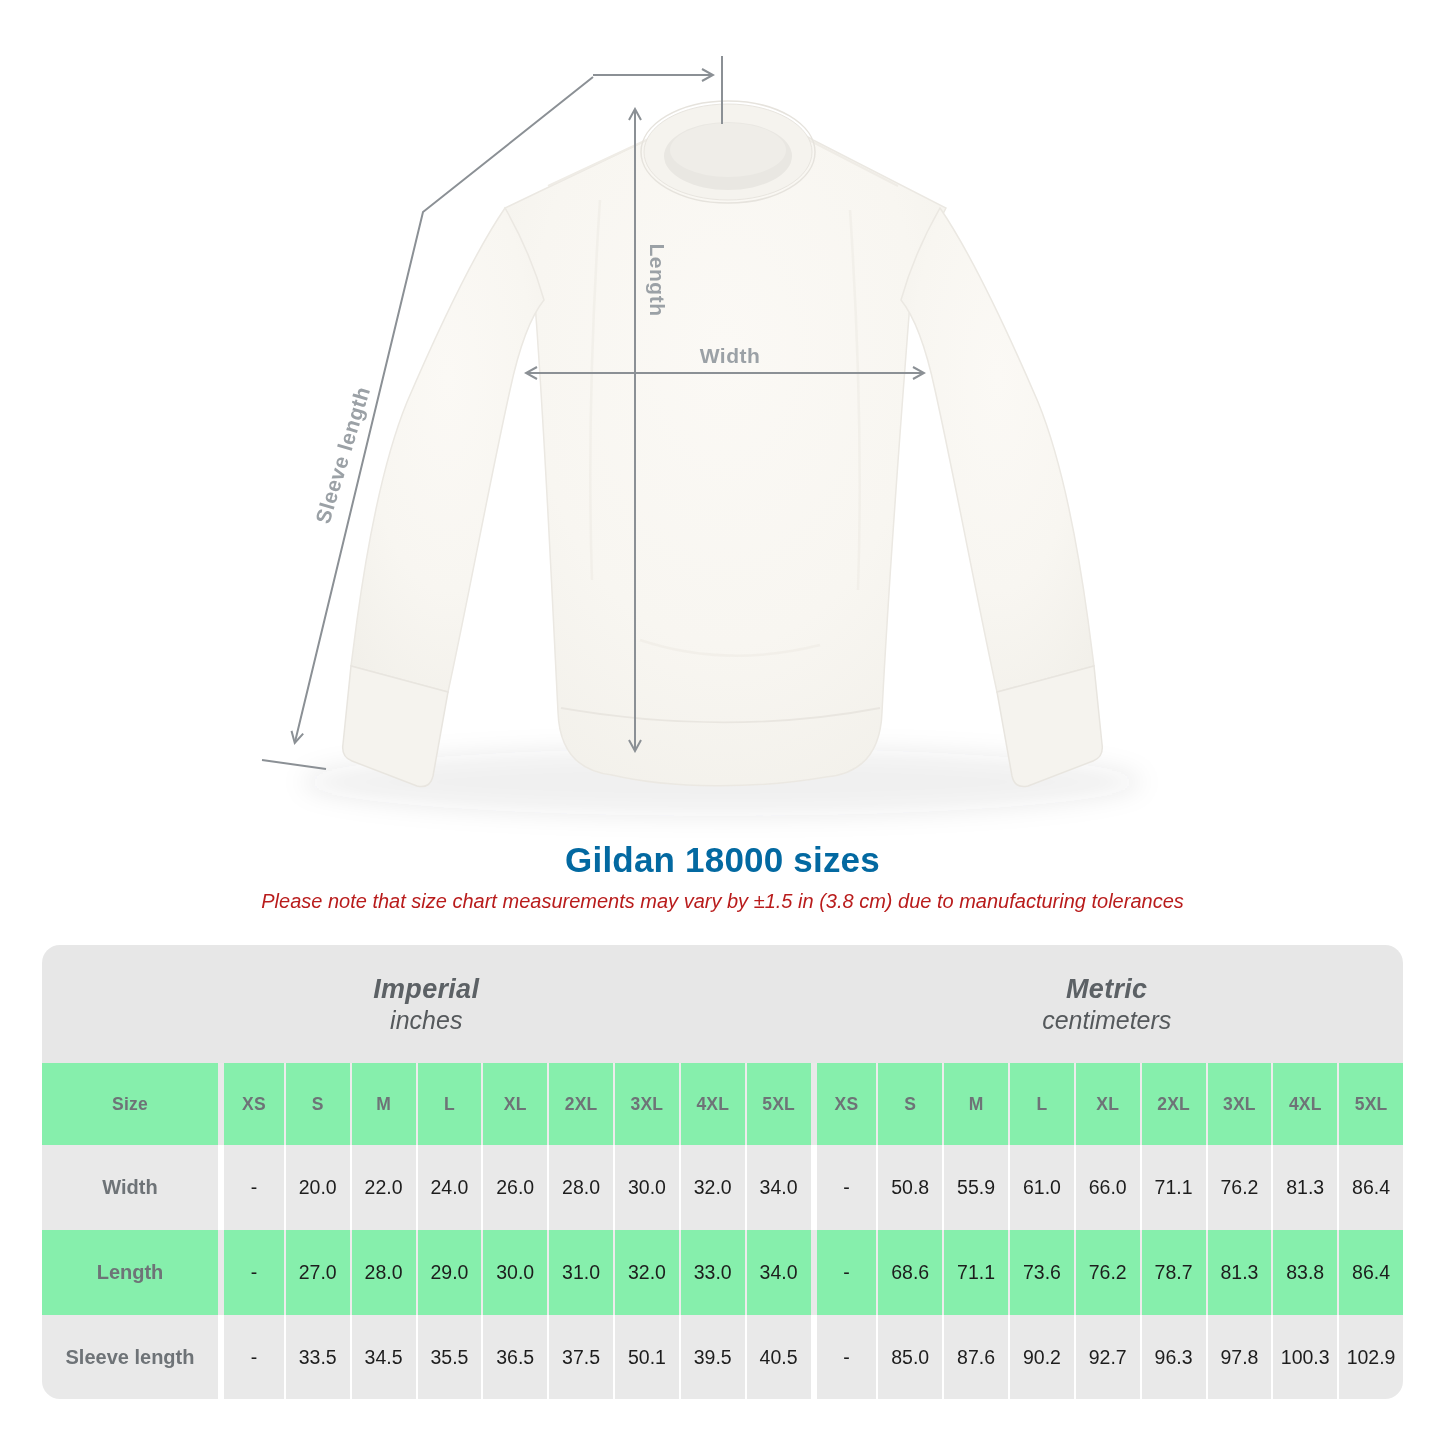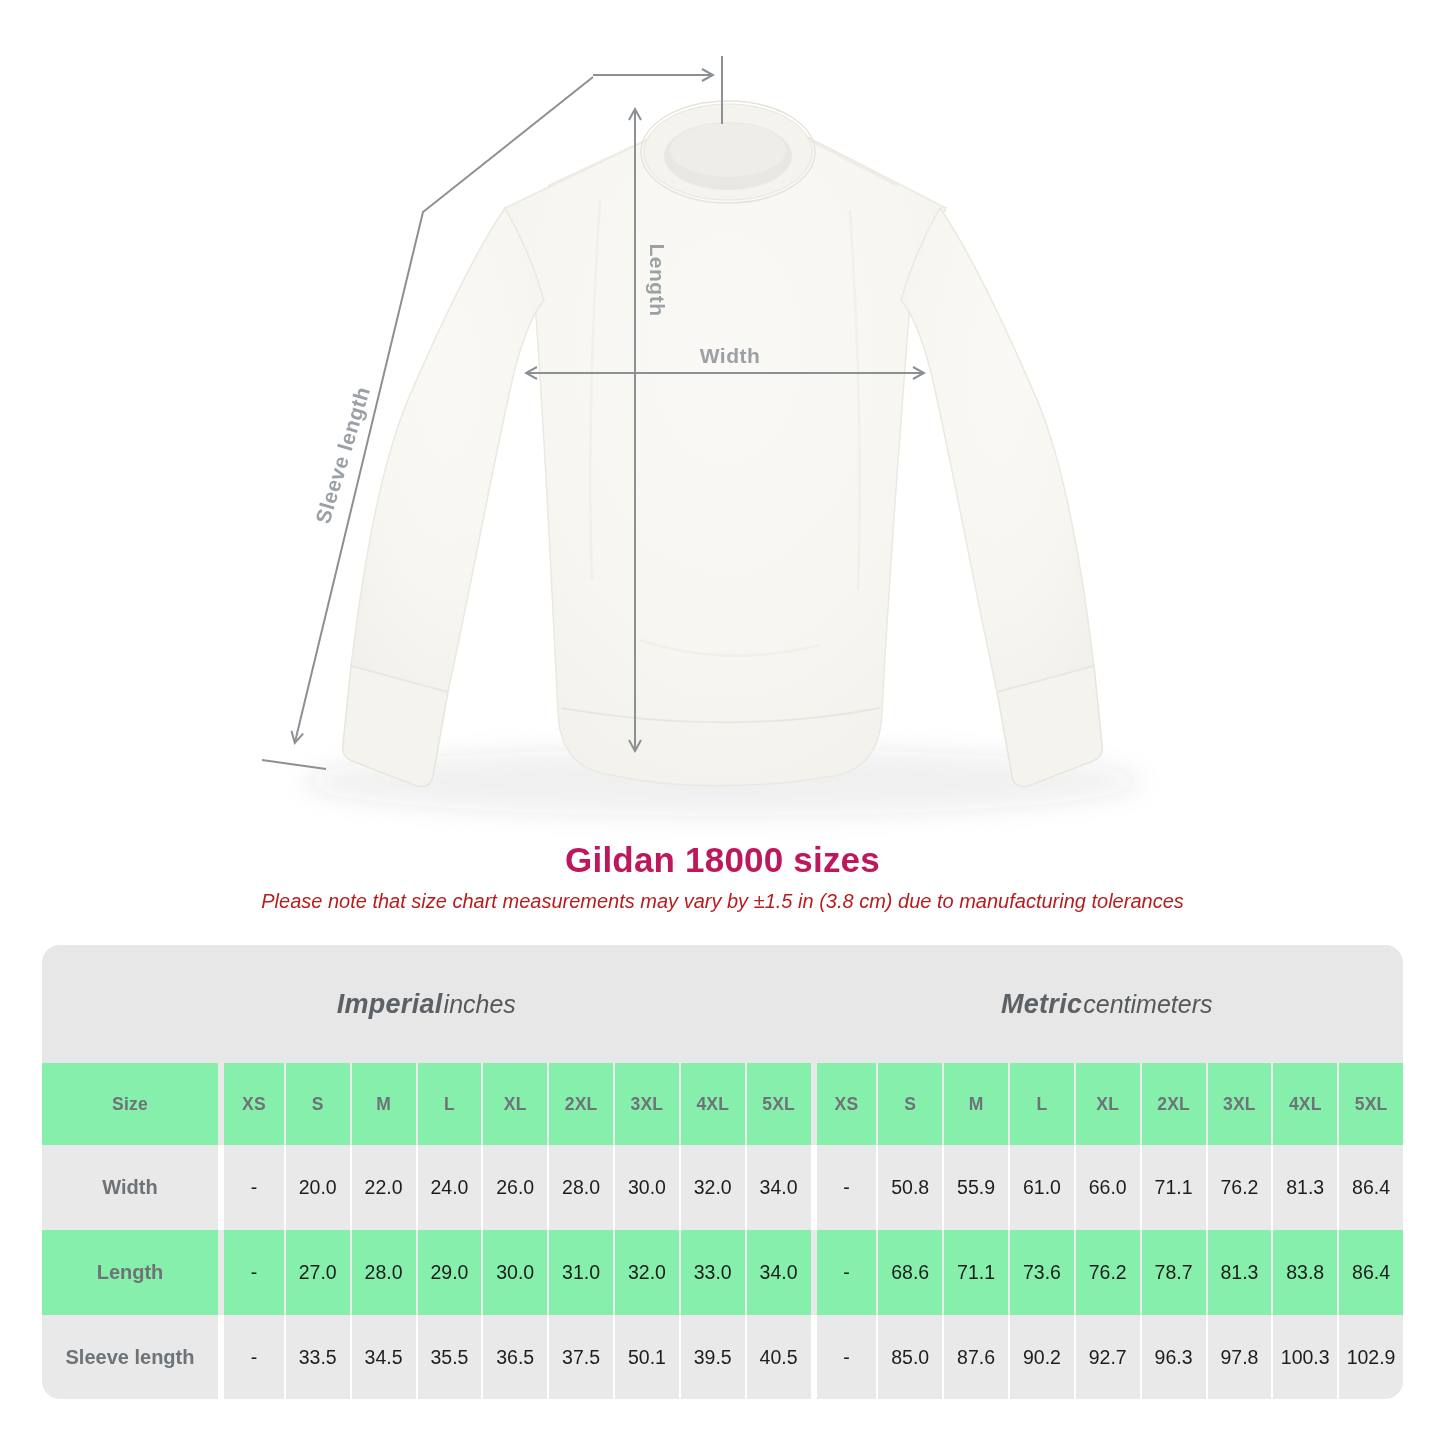--- a/index.html
+++ b/index.html
@@ -11,30 +11,30 @@
   .measure-label{
     position:absolute;color:#9ba1a6;font-weight:bold;font-size:21px;
     letter-spacing:.5px;white-space:nowrap;
   }
   #label-width{left:730px;top:356px;transform:translate(-50%,-50%);}
   #label-length{left:657px;top:280px;transform:translate(-50%,-50%) rotate(90deg);}
   #label-sleeve{left:343px;top:455px;transform:translate(-50%,-50%) rotate(-73deg);}
 
   
   #title-block{position:absolute;left:0;top:840px;width:1445px;text-align:center;}
-  #page-title{margin:0;font-size:35px;font-weight:bold;color:#be185d;letter-spacing:.2px;}
+  #page-title{margin:0;font-size:35px;font-weight:bold;color:#0369a1;letter-spacing:.2px;}
   #subtitle{margin:10px 0 0 0;font-size:20px;font-style:italic;color:#b91c1c;}
 
   
   #size-table{position:absolute;left:42px;top:945px;width:1361px;border-radius:18px;overflow:hidden;}
   .trow{display:grid;grid-template-columns:176px repeat(18,1fr);}
   .row-white{--sep:#ececec;--gapc:#e9e9e9;background:#86efac;}
   .row-gray{--sep:#ffffff;--gapc:#ffffff;background:#e9e9e9;}
   #band{height:118px;background:#e7e7e7;display:grid;grid-template-columns:176px repeat(18,1fr);}
-  .band-group{display:flex;flex-direction:row;align-items:center;justify-content:center;gap:1px;}
+  .band-group{display:flex;flex-direction:column;align-items:center;justify-content:center;gap:1px;}
   .band-group.imperial{grid-column:1/11;}
   .band-group.metric{grid-column:11/20;}
   .unit-name{font-size:27px;font-weight:bold;font-style:italic;color:#5c6165;letter-spacing:.3px;}
   .unit-sub{font-size:25px;font-style:italic;color:#55595c;}
   #header-row{height:82px;}
   .data-row{height:85px;}
   .data-row:last-child{height:84px;}
   .cell{display:flex;align-items:center;justify-content:center;min-width:0;}
   .cell:not(:first-child){border-left:2px solid var(--sep);}
   .cell.gap{border-left-width:6px;border-left-color:var(--gapc);}

